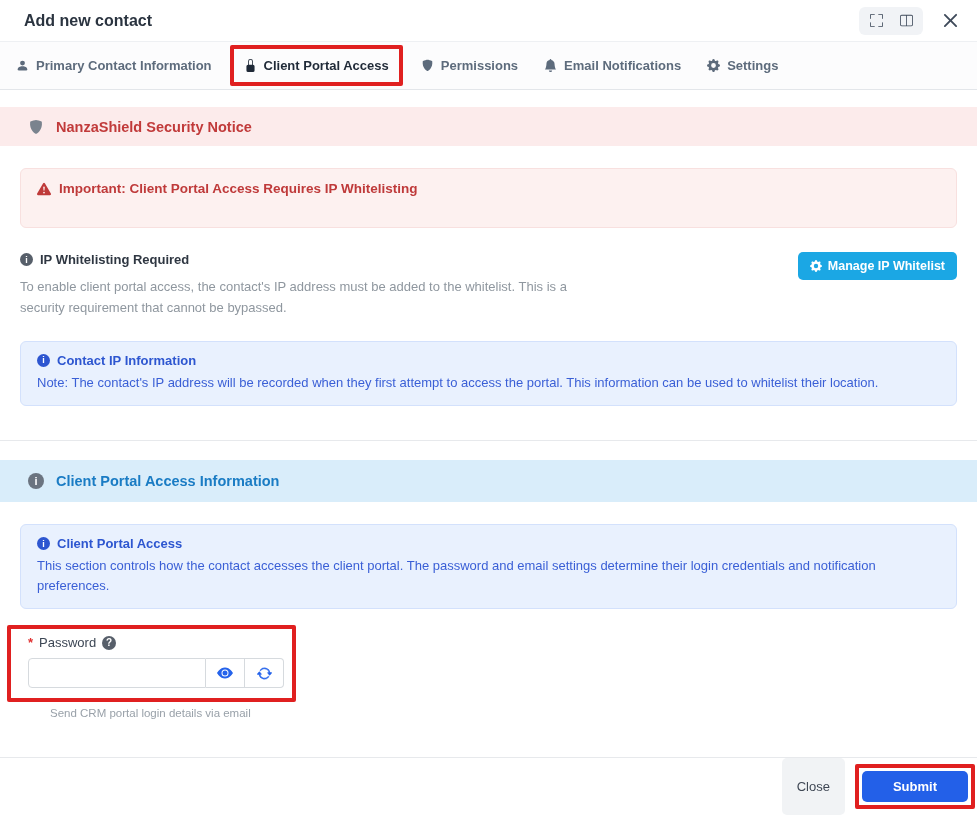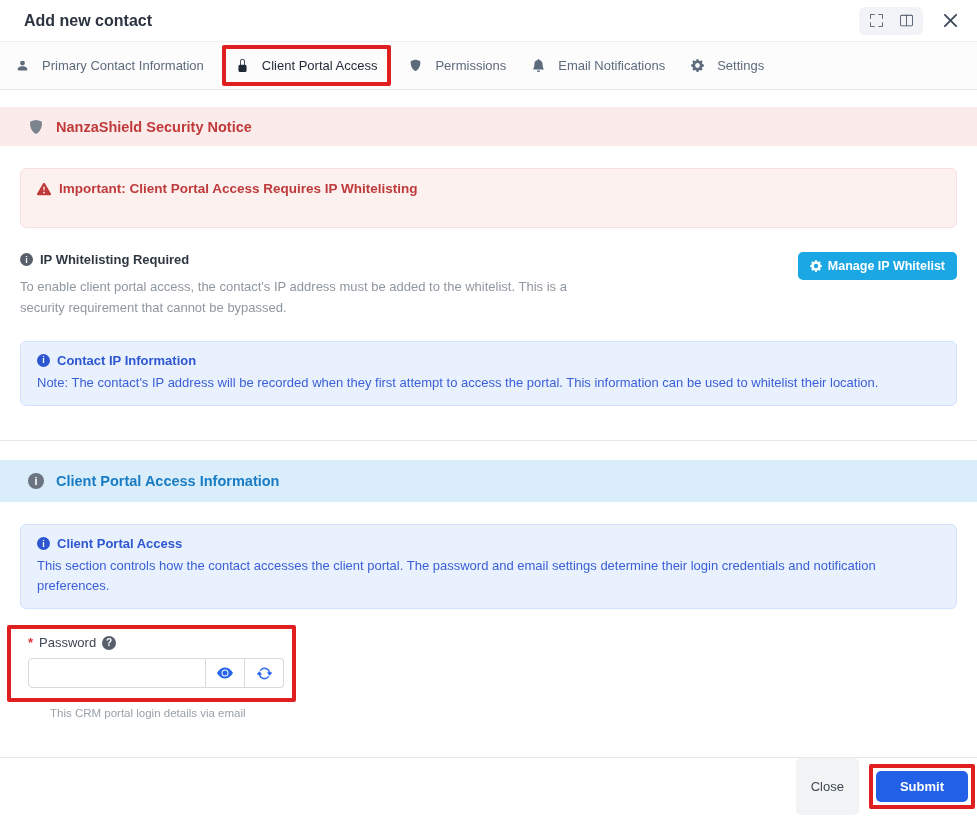--- a/index.html
+++ b/index.html
@@ -16,21 +16,21 @@
   .header-actions { display:flex; align-items:center; gap:16px; }
   .icon-pill { display:flex; background:#f1f3f6; border-radius:6px; padding:2px; }
   .pill-btn { width:30px; height:24px; display:flex; align-items:center; justify-content:center;
               background:transparent; border:none; color:#3e4a5a; cursor:pointer; }
   .close-x { background:none; border:none; color:#3e4a5a; cursor:pointer; display:flex;
              align-items:center; justify-content:center; width:22px; height:22px; }
 
   
   .tab-bar { flex:0 0 48px; display:flex; align-items:center; padding:0 16px; gap:26px;
              border-bottom:1px solid #e3e6ea; background:#fcfcfd; }
-  .tab { display:flex; align-items:center; gap:13px; font-size:13px; font-weight:400;
+  .tab { display:flex; align-items:center; gap:7px; font-size:13px; font-weight:700;
          color:#5d6b7c; cursor:pointer; white-space:nowrap; background:none; border:none; }
   .tab.active { color:#1f2937; }
   .ann { border:4px solid #e02020; border-radius:2px; }
   .tab-ann { display:flex; align-items:center; padding:9px 10px; margin:0 -8px; }
 
   
   .content { flex:1 1 auto; background:#fff; }
   section.security { padding-bottom:34px; border-bottom:1px solid #e7e9ec; }
   .sec-header { display:flex; align-items:center; gap:12px; padding:0 28px;
                 font-weight:600; font-size:14.5px; }
@@ -82,21 +82,21 @@
   .envelope { color:#4a5560; display:flex; }
   .helper { margin:5px 20px 0 50px; font-size:11.5px; color:#99a1a9; }
 
   
   .modal-footer { flex:0 0 53px; border-top:1px solid #e7e9ec; display:flex; align-items:center;
                   justify-content:flex-end; padding:0 16px; gap:10px; }
   .btn-close { background:#f1f3f5; color:#3f4754; border:none; border-radius:5px;
                padding:21px 15px; font-size:13px; cursor:pointer; font-family:inherit; }
   .submit-ann { padding:3px; margin-right:-14px; flex:0 0 auto; }
   .btn-submit { background:#2360e8; color:#fff; border:none; border-radius:5px;
-                padding:8px 24px; font-size:13px; font-weight:600; cursor:pointer; font-family:inherit; }
+                padding:8px 31px; font-size:13px; font-weight:600; cursor:pointer; font-family:inherit; }
   svg { flex:0 0 auto; }
 </style>
 </head>
 <body>
 
 <div class="modal">
 
   <div class="modal-header">
     <div class="modal-title">Add new contact</div>
     <div class="header-actions">
@@ -255,21 +255,21 @@
             <span style="display:flex;">
               <svg width="15" height="15" viewBox="0 0 16 16" fill="currentColor" stroke="currentColor" stroke-width="0.6">
                   <path d="M11.534 7h3.932a.25.25 0 0 1 .192.41l-1.966 2.36a.25.25 0 0 1-.384 0l-1.966-2.36a.25.25 0 0 1 .192-.41zm-11 2h3.932a.25.25 0 0 0 .192-.41L2.692 6.23a.25.25 0 0 0-.384 0L.342 8.59A.25.25 0 0 0 .534 9z"></path>
                   <path fill-rule="evenodd" d="M8 3c-1.552 0-2.94.707-3.857 1.818a.5.5 0 1 1-.771-.636A6.002 6.002 0 0 1 13.917 7H12.9A5.002 5.002 0 0 0 8 3zM3.1 9a5.002 5.002 0 0 0 8.757 2.182.5.5 0 1 1 .771.636A6.002 6.002 0 0 1 2.083 9H3.1z"></path>
                 </svg>
             </span>
           </button>
         </div>
       </div>
 
-      <div class="helper">This CRM portal login details via email</div>
+      <div class="helper">Send CRM portal login details via email</div>
     </section>
   </div>
 
   <div class="modal-footer">
     <button class="btn-close">Close</button>
     <div class="ann submit-ann">
       <button class="btn-submit">Submit</button>
     </div>
   </div>
 

